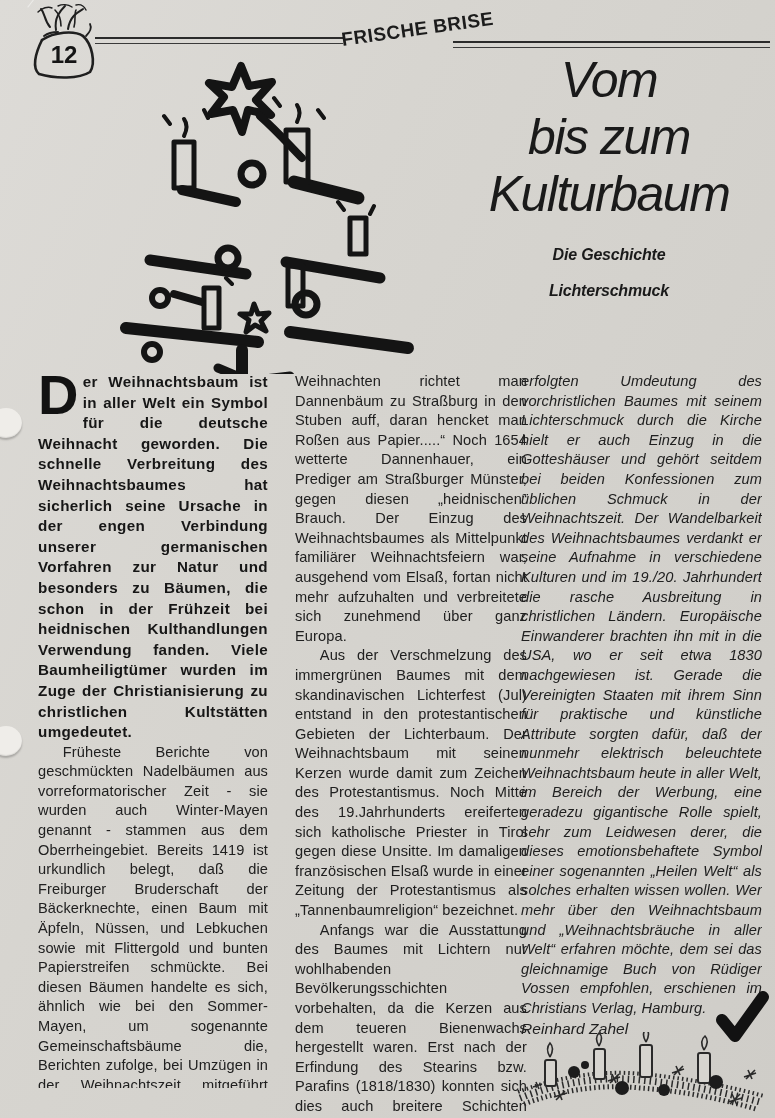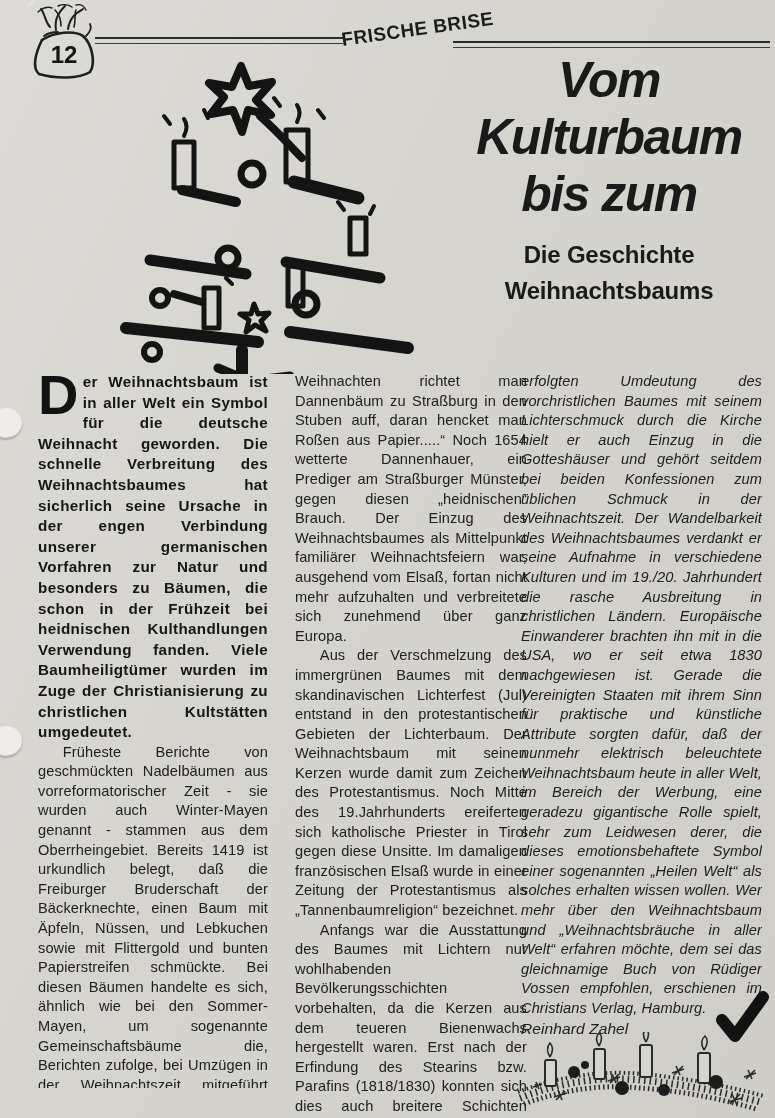--- a/index.html
+++ b/index.html
@@ -30,26 +30,26 @@
   .rule.right{left:453px;top:41px;width:317px;}
   .masthead{
     position:absolute;left:341px;top:20px;width:130px;
     font-size:19px;font-weight:700;letter-spacing:.5px;color:#1c1c1c;
     transform:rotate(-8deg);white-space:nowrap;
   }
   .sack{position:absolute;left:24px;top:2px;}
   
   .title-block{position:absolute;left:448px;top:52px;width:322px;text-align:center;}
   .title-line{
-    font-style:italic;font-weight:700;font-size:50px;line-height:57px;
+    font-style:italic;font-weight:400;font-size:50px;line-height:57px;
     letter-spacing:-1.5px;color:#1a1a1a;
   }
   .subtitle-block{margin-top:14px;}
   .subtitle-line{
-    font-weight:700;font-size:24px;line-height:36px;
+    font-style:italic;font-weight:700;font-size:16px;line-height:36px;
     letter-spacing:-.2px;color:#1a1a1a;
   }
   
   .tree{position:absolute;left:56px;top:52px;}
   
   .col{
     position:absolute;top:372px;
     font-size:14.6px;line-height:19.6px;text-align:justify;
     hyphens:auto;-webkit-hyphens:auto;color:#202020;letter-spacing:.1px;
     overflow:hidden;
@@ -146,25 +146,25 @@
 
         <path d="M62,346 L246,354" stroke-width="14"></path>
         <path d="M74,357 L182,362" stroke-width="9"></path>
       </g>
       <text x="252" y="352" font-family="DejaVu Serif, serif" font-style="italic" font-size="22" fill="#141414" transform="rotate(-5 252 352)">Elle ’94</text>
     </svg>
   </div>
 
   <div class="title-block">
     <div class="title-line">Vom</div>
+    <div class="title-line">bis zum</div>
     <div class="title-line">Kulturbaum</div>
-    <div class="title-line">bis zum</div>
     <div class="subtitle-block">
       <div class="subtitle-line">Die Geschichte</div>
-      <div class="subtitle-line">Weihnachtsbaums</div>
+      <div class="subtitle-line">Lichterschmuck</div>
     </div>
   </div>
 
   <div class="col col1">
     <p class="lead"><span class="dropcap">D</span><span>er Weihnachtsbaum ist in aller Welt ein Symbol für die deutsche Weihnacht geworden. Die schnelle Verbreitung des Weihnachtsbaumes hat sicherlich seine Ursache in der engen Verbindung unserer germanischen Vorfahren zur Natur und besonders zu Bäumen, die schon in der Frühzeit bei heidnischen Kulthandlungen Verwendung fanden. Viele Baumheiligtümer wurden im Zuge der Christianisierung zu christlichen Kultstätten umgedeutet.</span></p>
     <p class="indent">Früheste Berichte von geschmückten Nadelbäumen aus vorreformatorischer Zeit - sie wurden auch Winter-Mayen genannt - stammen aus dem Oberrheingebiet. Bereits 1419 ist urkundlich belegt, daß die Freiburger Bruderschaft der Bäckerknechte, einen Baum mit Äpfeln, Nüssen, und Lebkuchen sowie mit Flittergold und bunten Papierstreifen schmückte. Bei diesen Bäumen handelte es sich, ähnlich wie bei den Sommer-Mayen, um sogenannte Gemeinschaftsbäume die, Berichten zufolge, bei Umzügen in der Weihnachtszeit mitgeführt wurden und deren Behänge danach zu Gunsten der Armen abgeschüttelt wurden.</p>
 
   </div>
 
   <div class="col col2">

